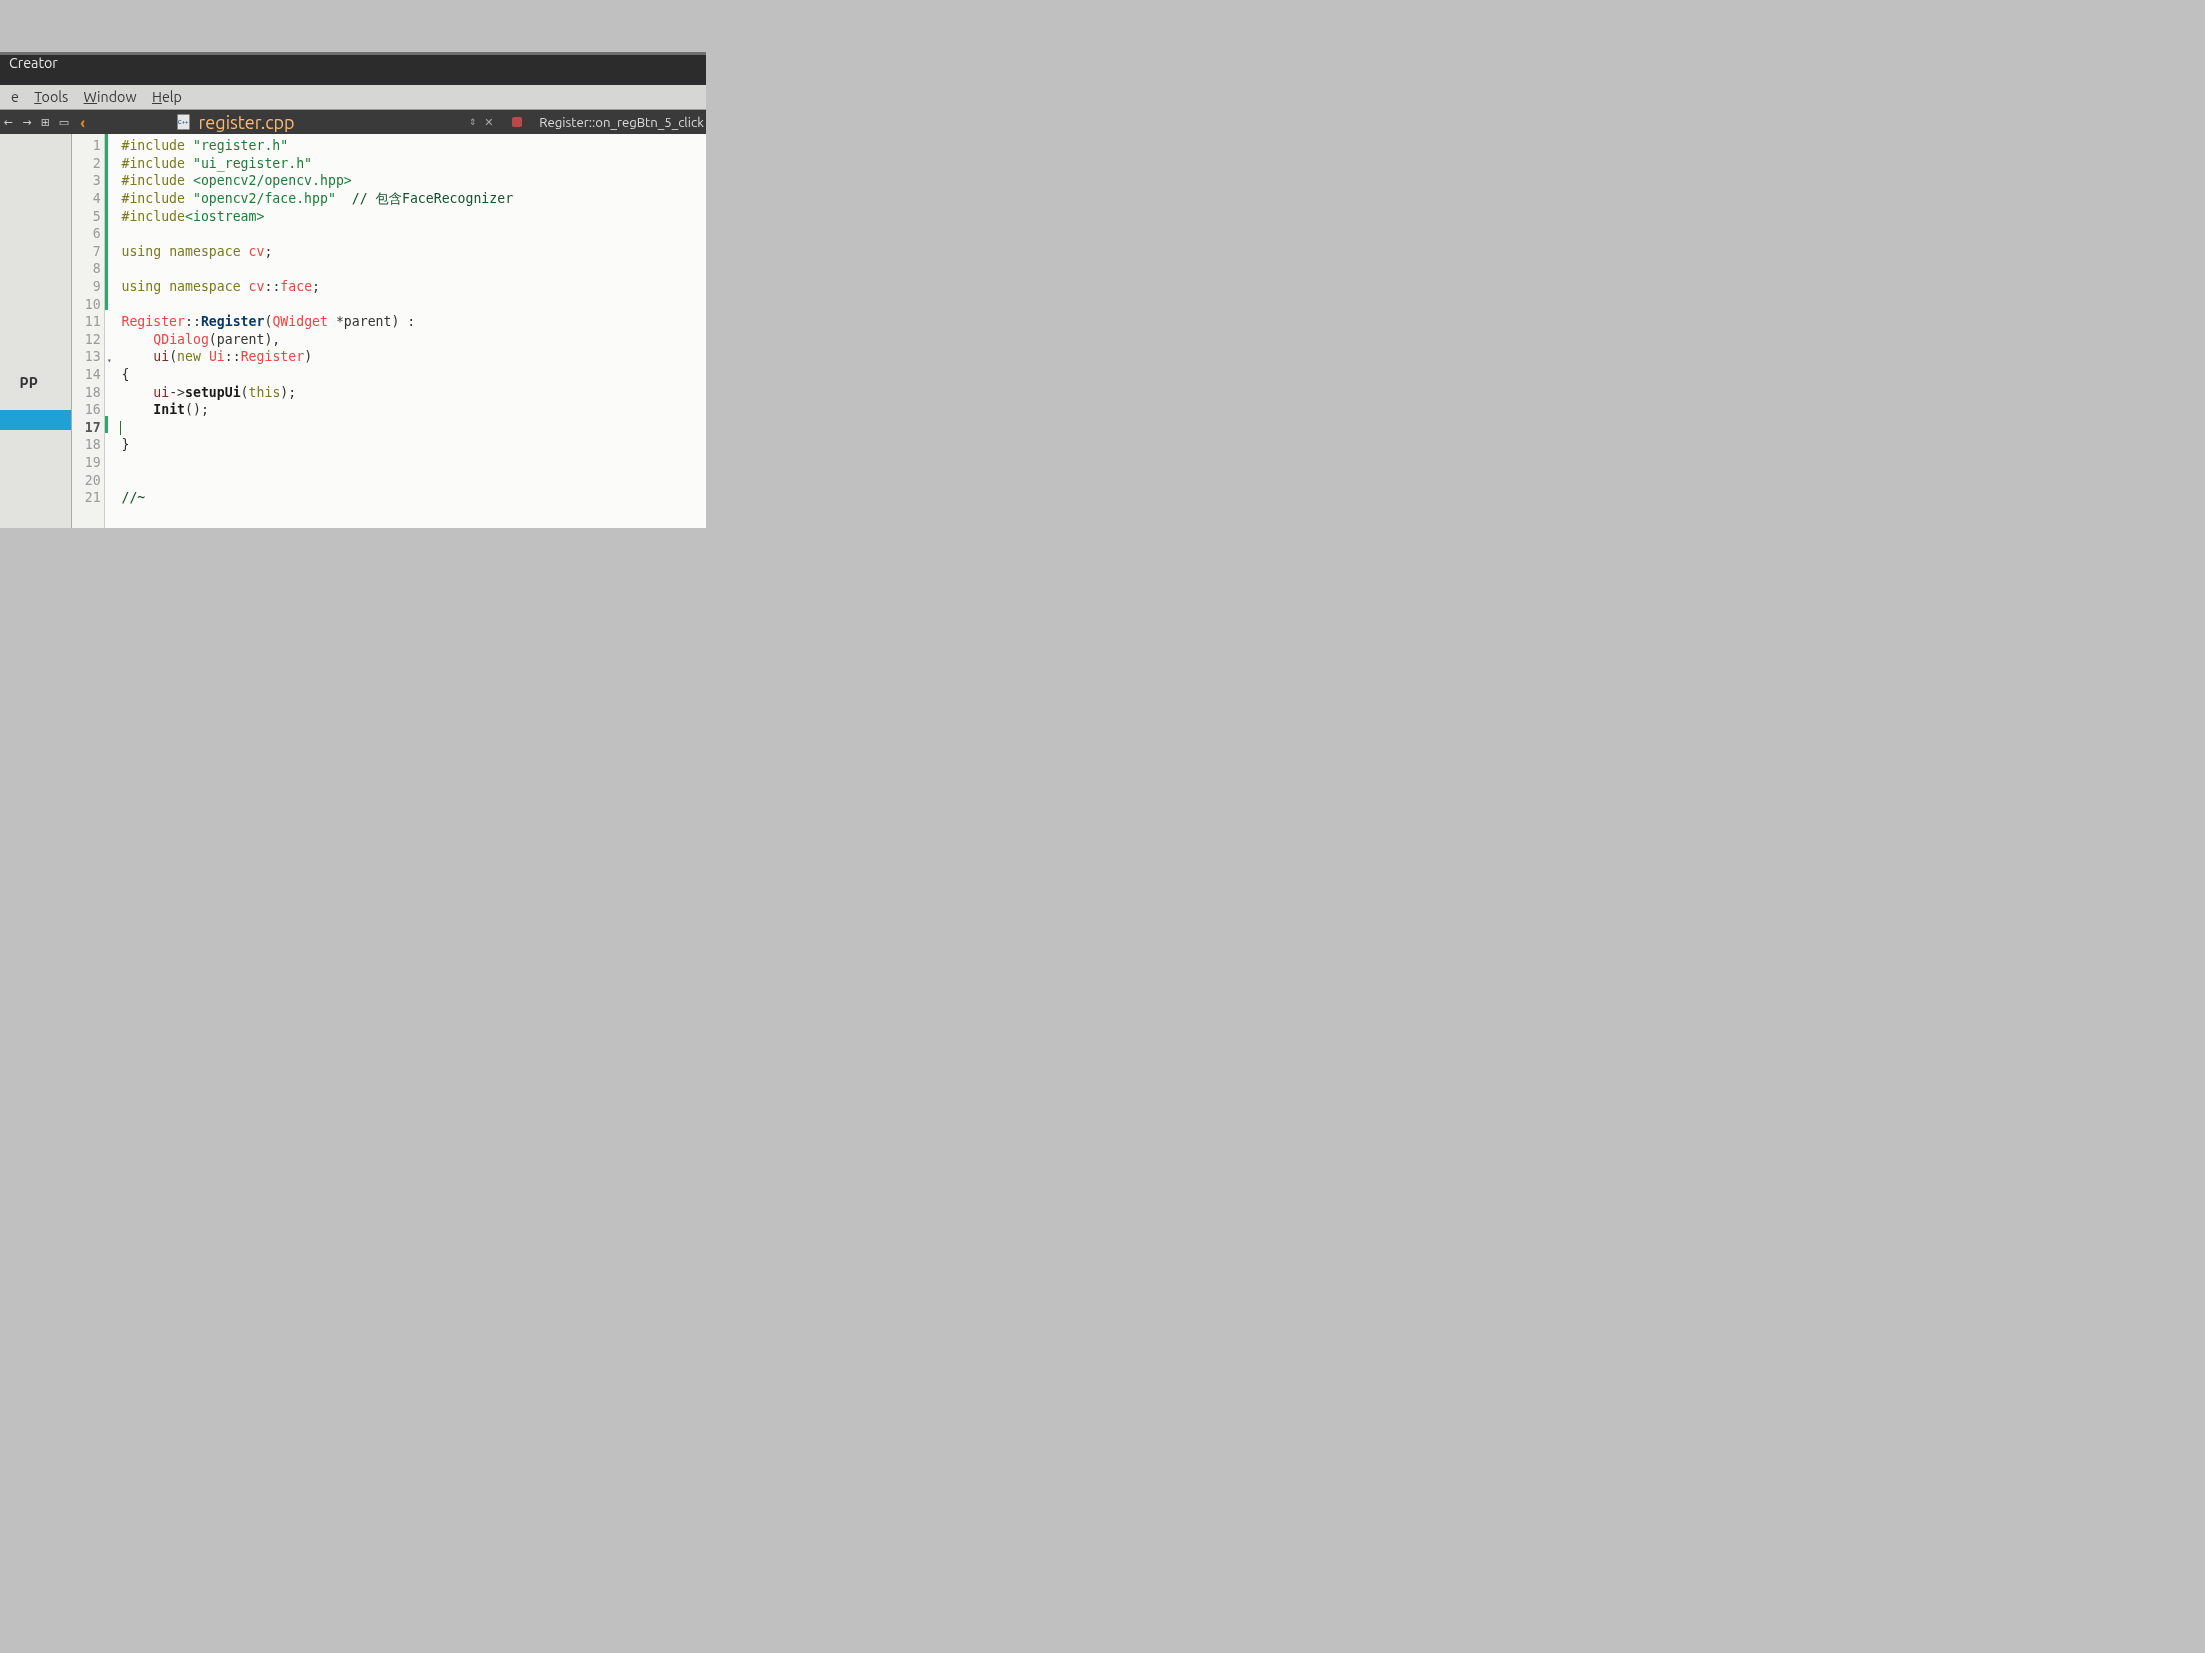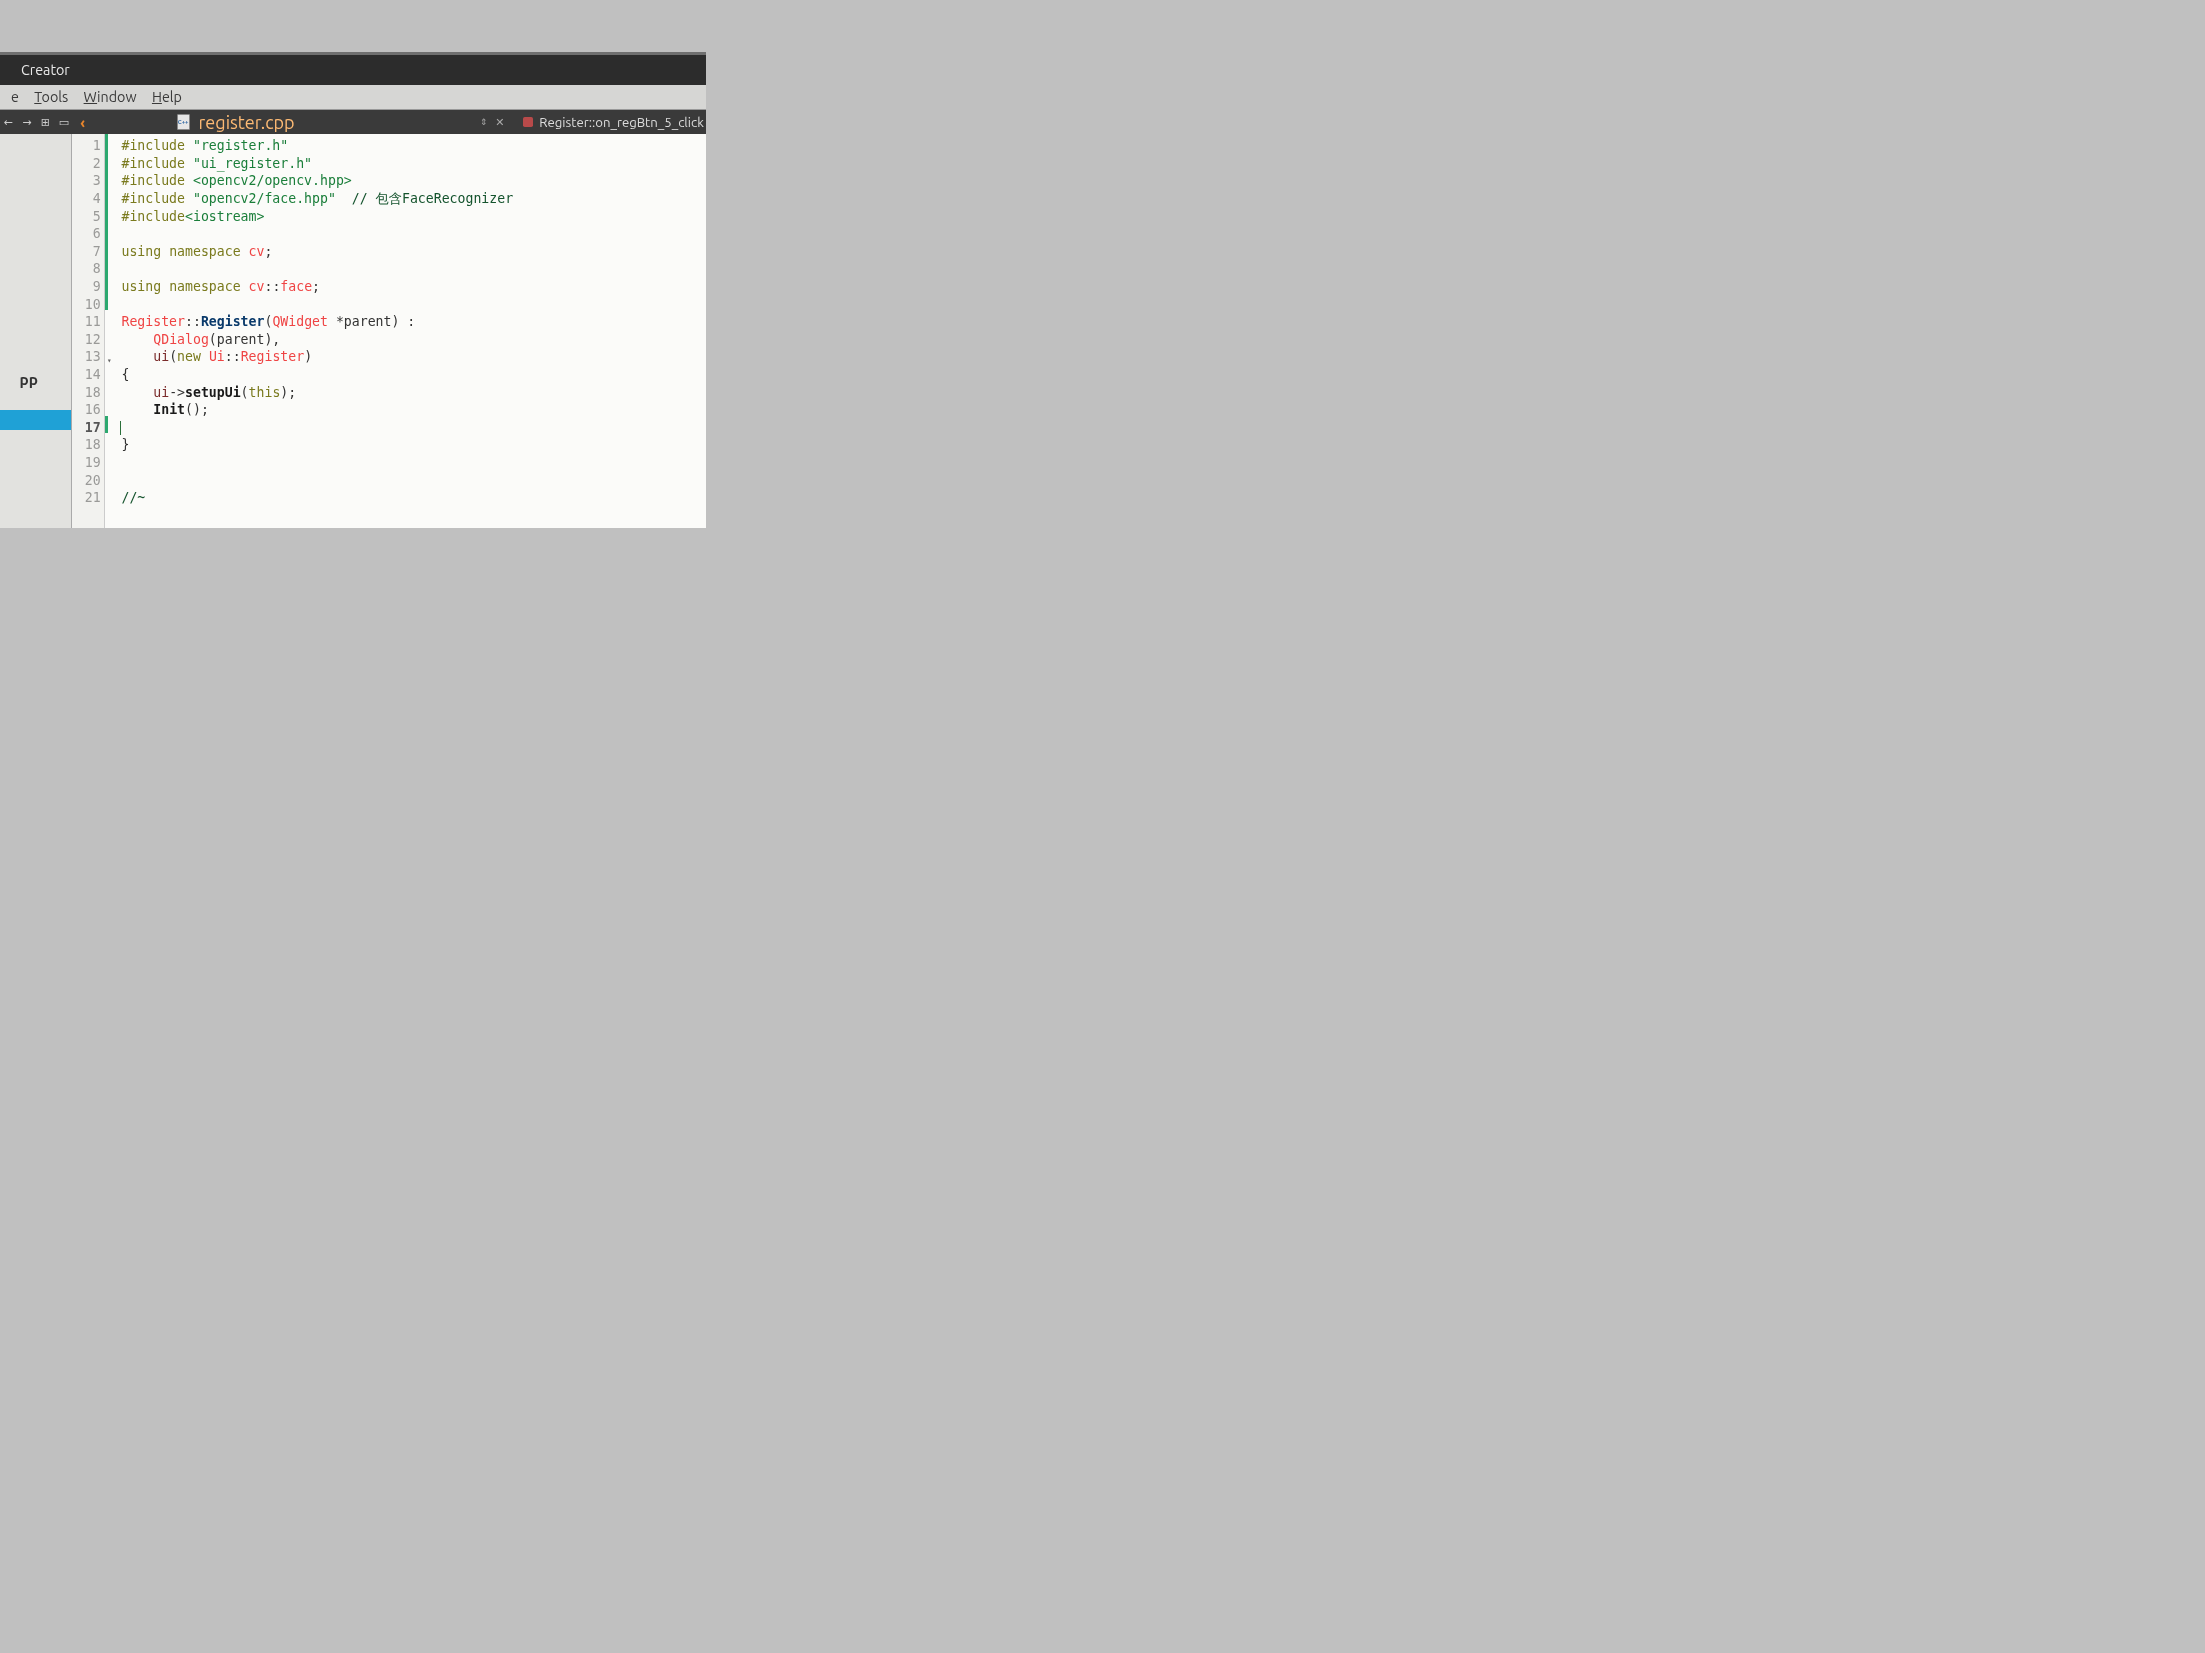--- a/index.html
+++ b/index.html
@@ -8,22 +8,22 @@
     background: #c0c0c0;
     overflow: hidden;
     width: 706px;
     height: 529px;
   }
   .titlebar {
     background: #2c2c2c;
     color: #e8e8e8;
     height: 33px;
     display: flex;
-    align-items: center;
-    padding: 0 21px;
+    align-items: flex-start;
+    padding: 0 9px;
     font-size: 14.3px;
     margin-top: 52px;
     border-top: 3.3px solid #6f6f6f;
   }
   .menubar {
     background: #d6d6d4;
     height: 25px;
     display: flex;
     align-items: center;
     padding: 0 3.3px;
@@ -61,21 +61,21 @@
     border-radius: 1.1px;
     display: flex; align-items: center; justify-content: center;
     font-size: 6px; font-weight: bold; color: #3b6fa8;
     margin-left: 77px;
   }
   .doc-name { color: #fdba74; font-size: 18px; padding-left: 3.3px; flex: 0 0 auto; }
   .doc-spacer { flex: 1; }
   .doc-updown { font-size: 8.8px; color: #aaa; letter-spacing: -2.2px; }
   .doc-close { font-size: 11px; color: #aaa; padding: 0 4.4px; }
   .doc-member {
-    display: flex; align-items: center; gap: 6px;
+    display: flex; align-items: center; gap: 17px;
     padding-left: 8.8px;
   }
   .doc-member-icon {
     width: 10px; height: 10px;
     background: #b84a4a;
     border-radius: 1.7px;
     display: inline-block;
   }
   .doc-member-text { color: #ddd; font-size: 13.2px; white-space: nowrap; }
 

